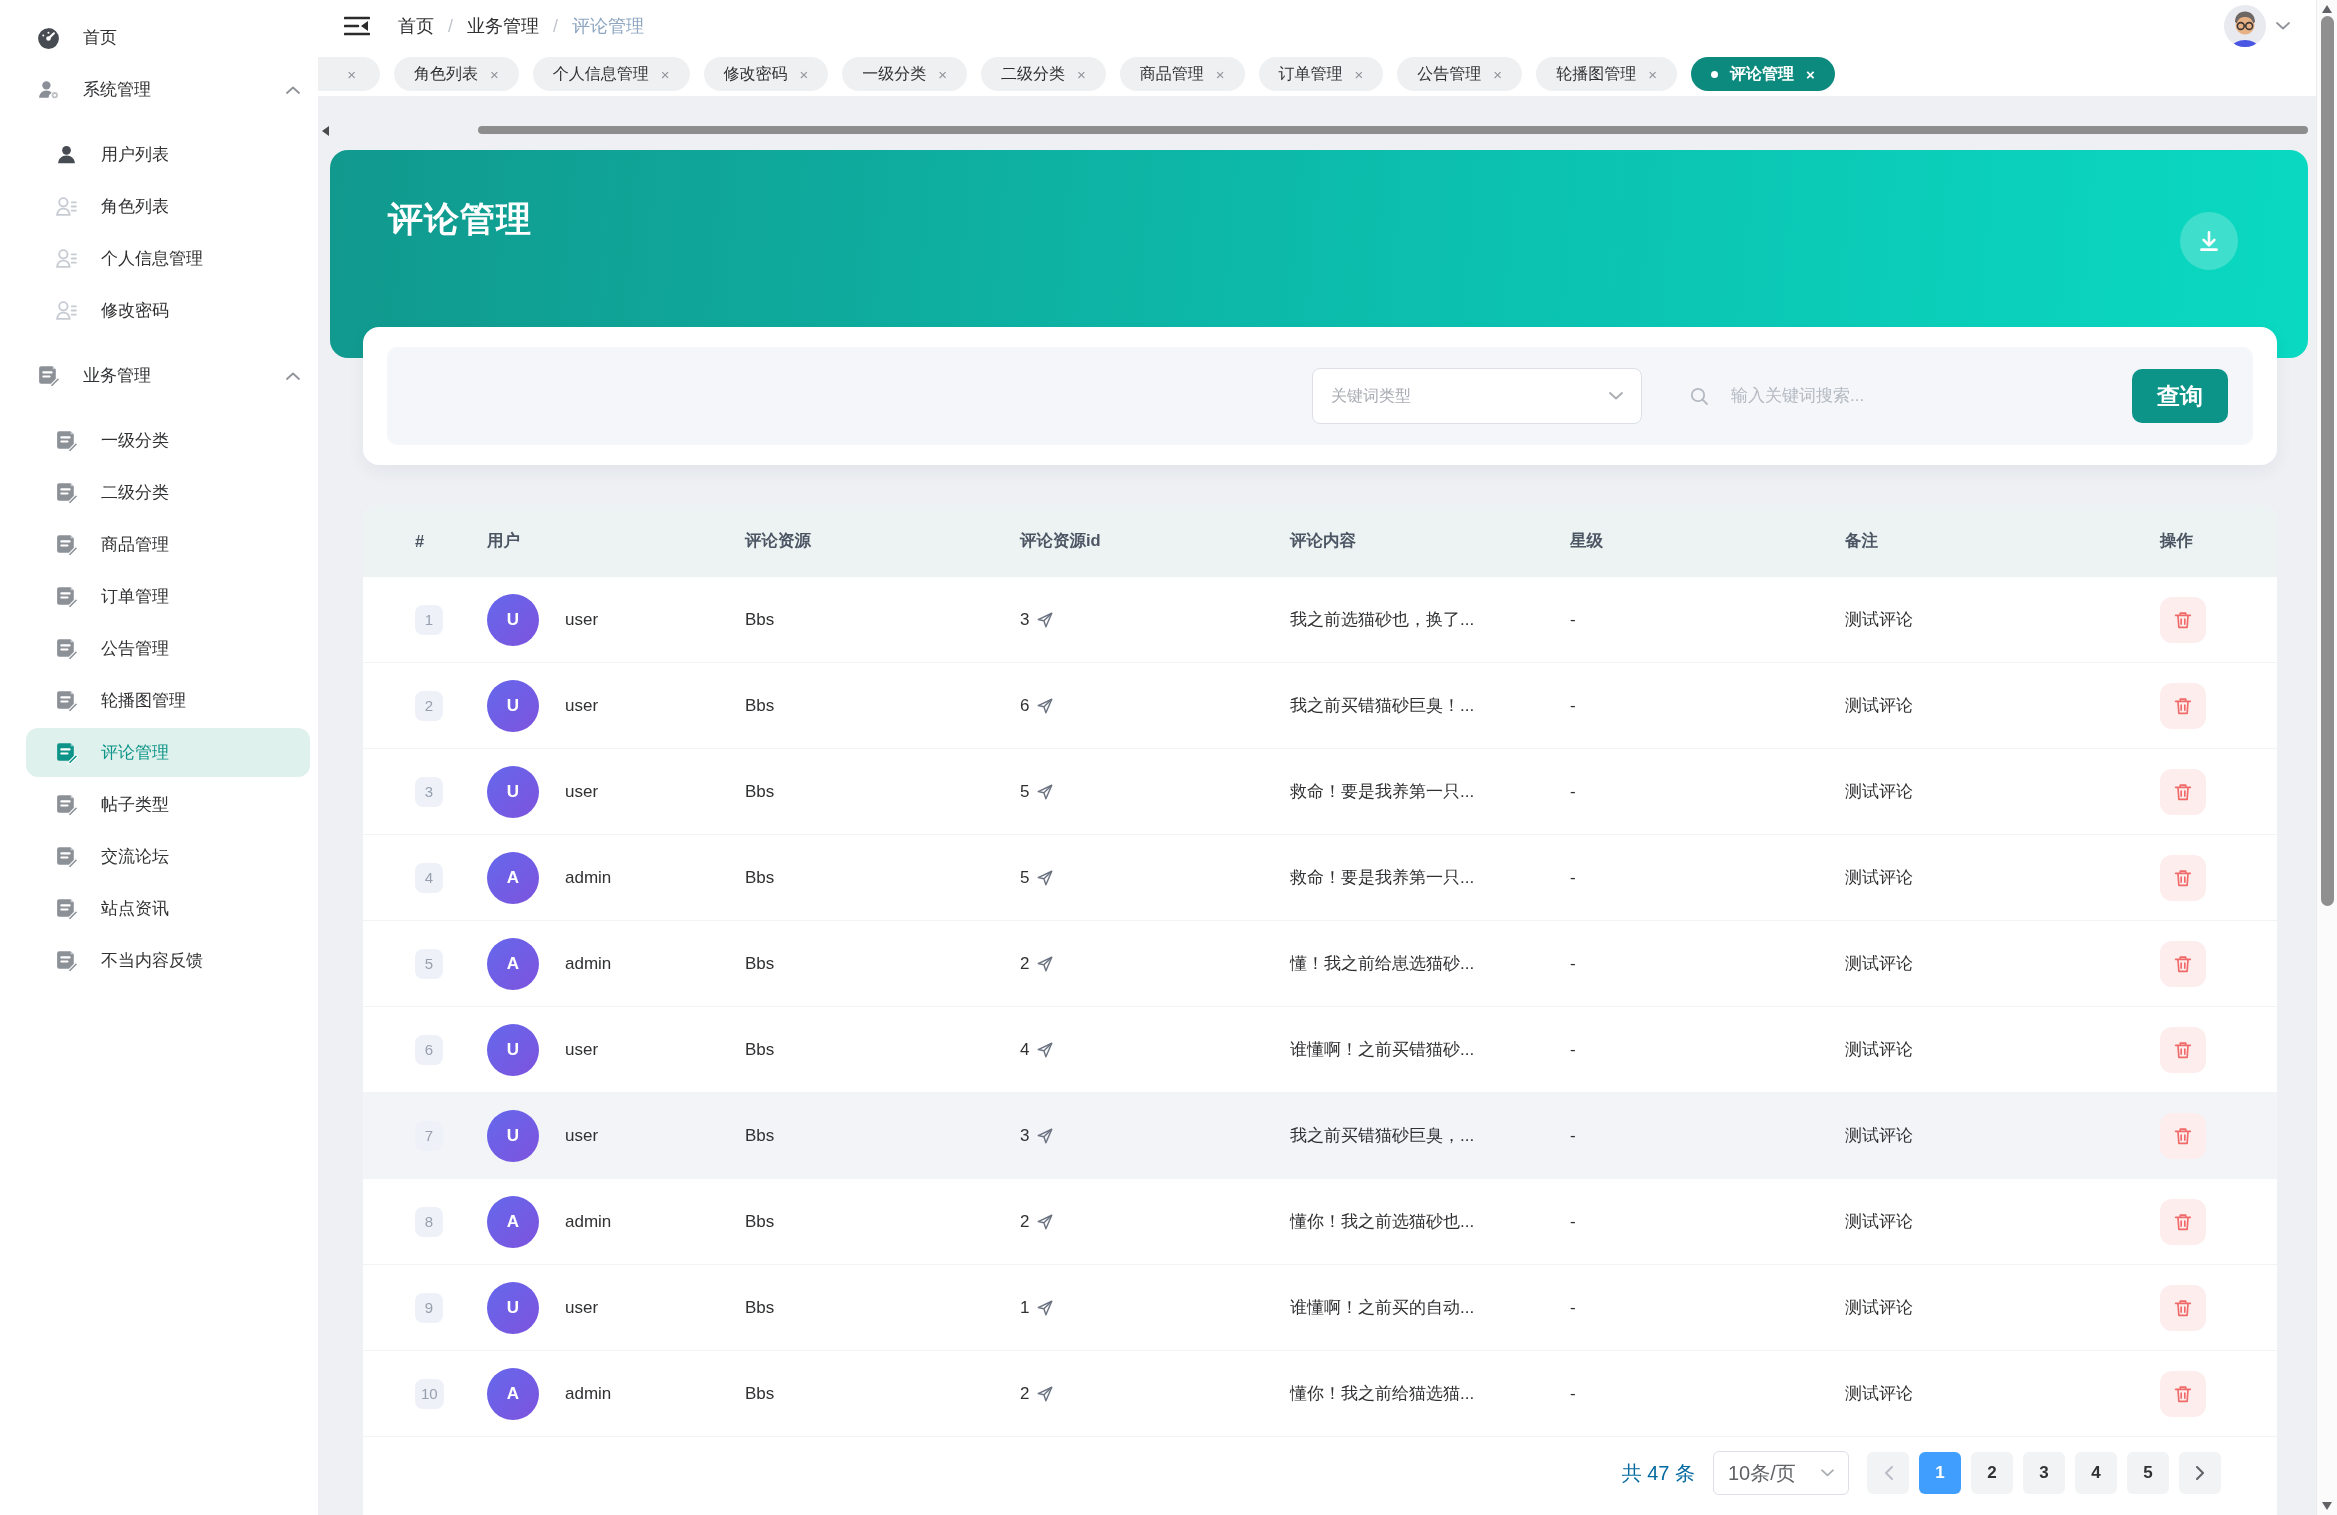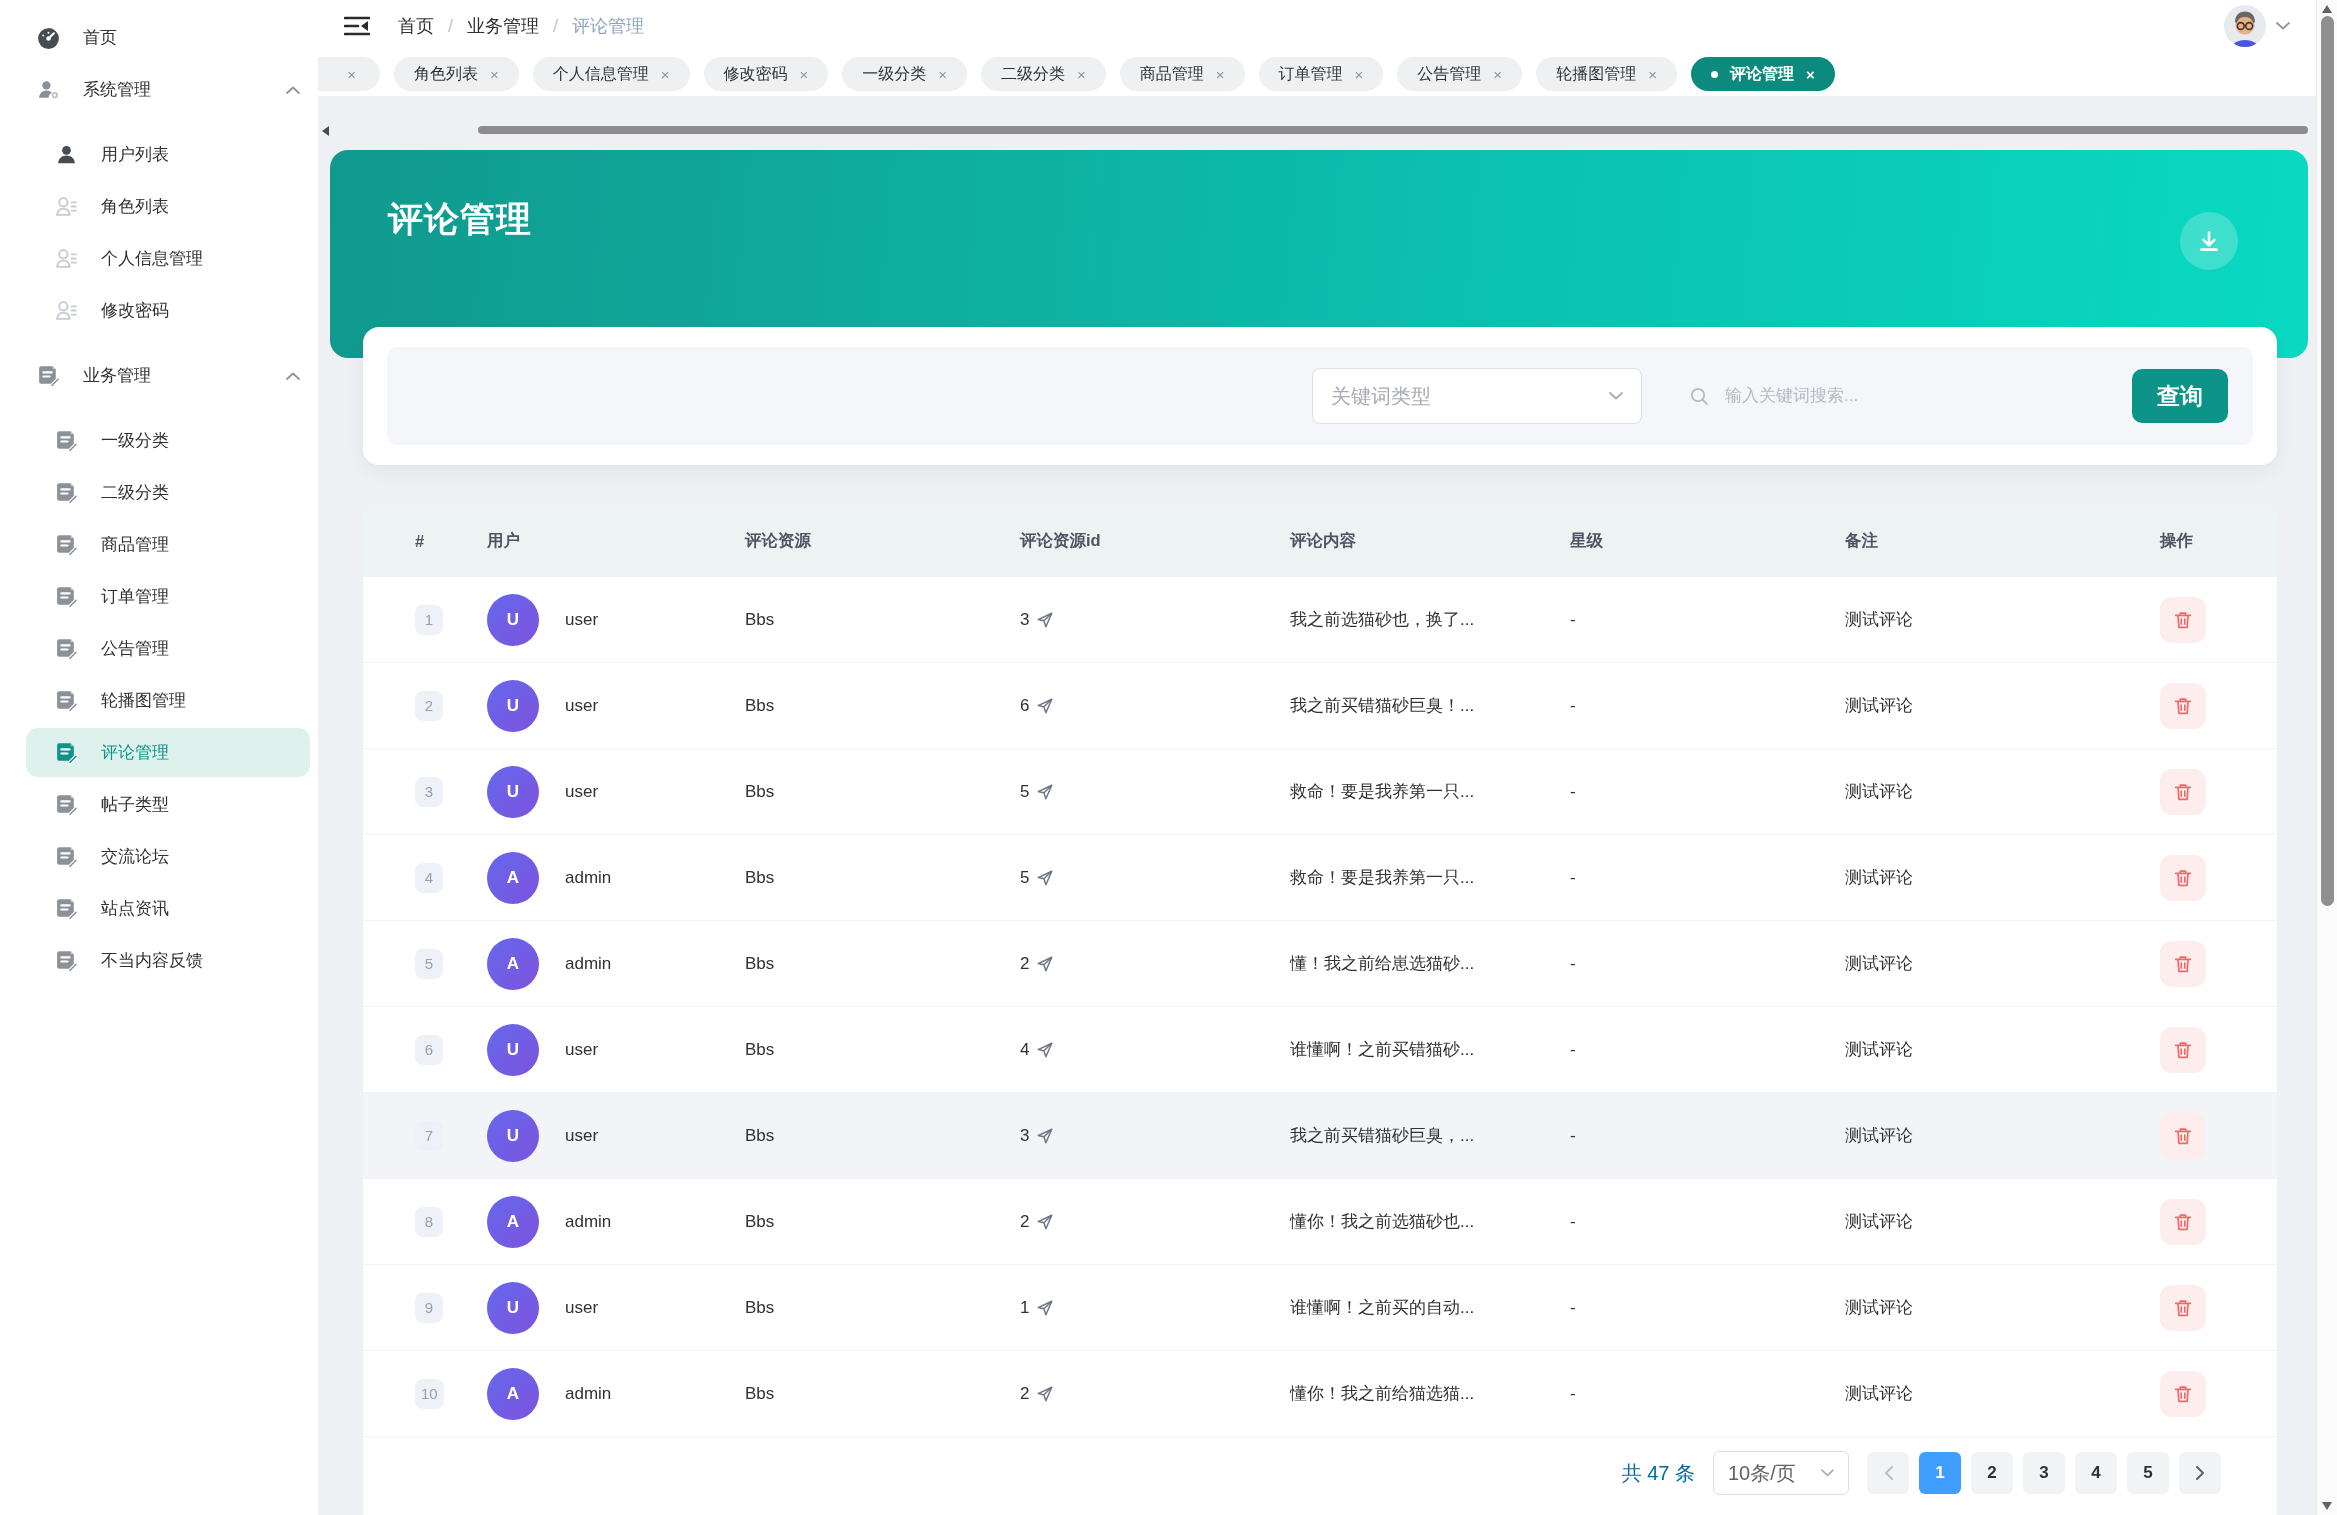--- a/index.html
+++ b/index.html
@@ -46,23 +46,23 @@
 
   
   .hero{position:absolute;left:330px;top:150px;width:1978px;height:208px;border-radius:18px;background:linear-gradient(95deg,#11998e 0%,#0cbfae 55%,#0ad9c1 100%);color:#fff;padding:46px 58px;z-index:2}
   .hero h1{font-size:35px;font-weight:bold;letter-spacing:1px}
   .hero p{margin-top:18px;font-size:17px;color:rgba(255,255,255,.85)}
   .dl-btn{position:absolute;right:70px;top:62px;width:58px;height:58px;border-radius:50%;background:rgba(255,255,255,.22);border:none;display:flex;align-items:center;justify-content:center;cursor:pointer}
 
   
   .filter-card{position:absolute;left:363px;top:327px;width:1914px;height:138px;background:#fff;border-radius:16px;box-shadow:0 6px 18px rgba(20,50,90,.06);z-index:3}
   .filter-bar{position:absolute;left:24px;top:20px;width:1866px;height:98px;background:#f4f6f9;border-radius:10px}
-  .kw-select{position:absolute;left:949px;top:41px;width:330px;height:56px;background:#fff;border:1px solid #dcdfe6;border-radius:8px;display:flex;align-items:center;padding:0 18px;color:#a8abb2;font-size:20px;cursor:pointer}
+  .kw-select{position:absolute;left:949px;top:41px;width:330px;height:56px;background:#fff;border:1px solid #dcdfe6;border-radius:8px;display:flex;align-items:center;padding:0 18px;color:#a8abb2;font-size:16px;cursor:pointer}
   .kw-select .chev{margin-left:auto;color:#a8abb2}
-  .search-box{position:absolute;left:1326px;top:41px;height:56px;width:420px;display:flex;align-items:center;gap:16px;color:#b4b9c2}
+  .search-box{position:absolute;left:1326px;top:41px;height:56px;width:420px;display:flex;align-items:center;gap:22px;color:#b4b9c2}
   .search-input{border:none;background:transparent;outline:none;font-size:17px;color:#606266;width:340px}
   .search-input::placeholder{color:#b4b9c2}
   .query-btn{position:absolute;left:1769px;top:42px;width:96px;height:54px;border-radius:10px;background:#0d9488;color:#fff;font-size:23px;font-weight:bold;border:none;cursor:pointer}
 
   
   .table-card{position:absolute;left:363px;top:505px;width:1914px;height:1010px;background:#fff;border-radius:16px 16px 0 0;z-index:2}
   .grid-cols{display:grid;grid-template-columns:72px 258px 275px 270px 280px 275px 315px 1fr;align-items:center;padding-left:52px}
   .thead{height:72px;background:#edf3f2;font-size:16.5px;color:#4b5563;font-weight:bold;border-radius:16px 16px 0 0}
   .trow{height:86px;border-bottom:1px solid #f2f3f5;font-size:17px}
   .trow.hl{background:#f2f4f8}

